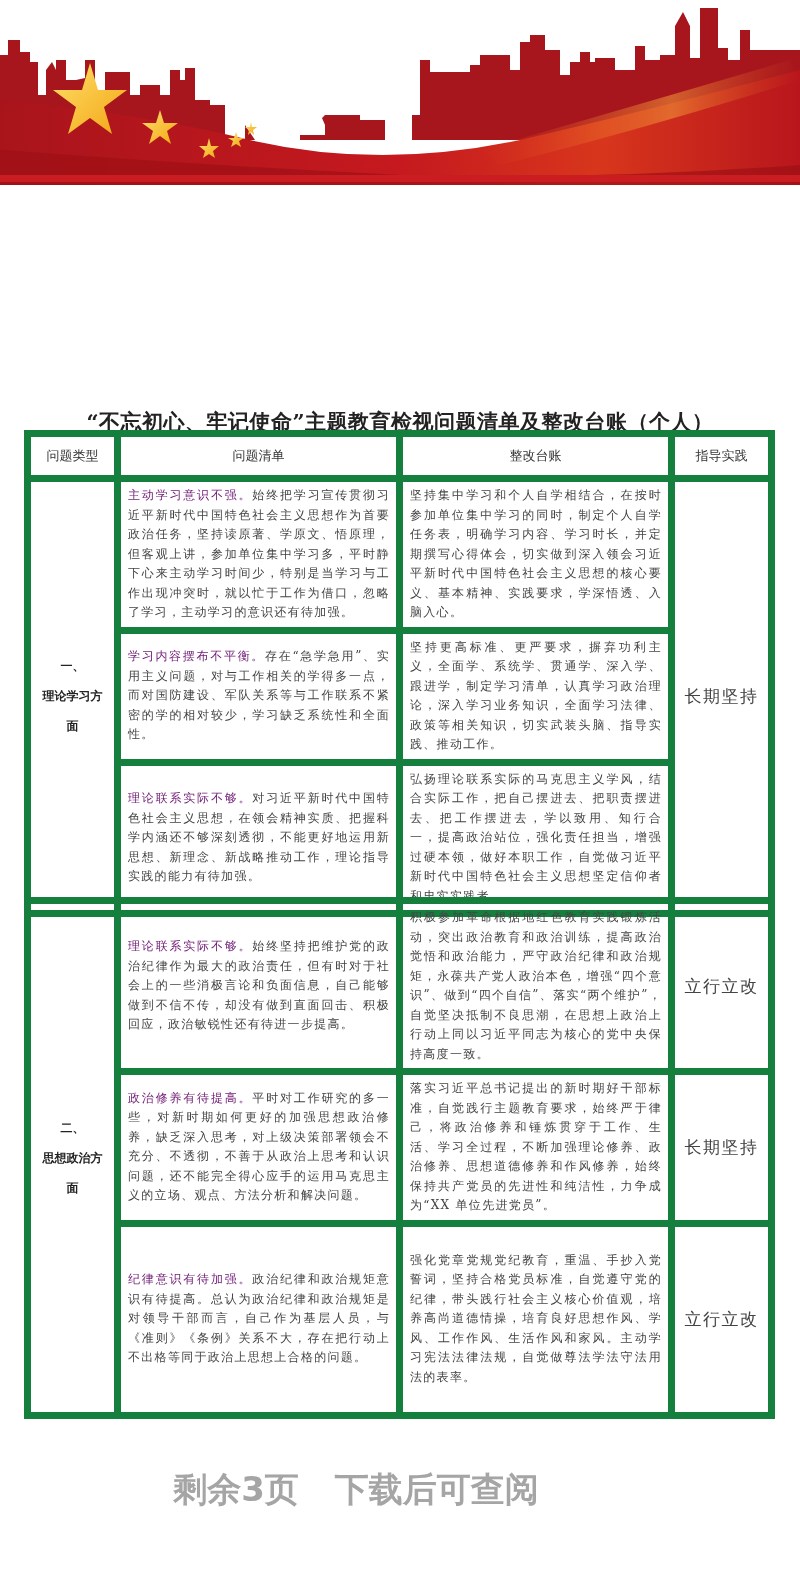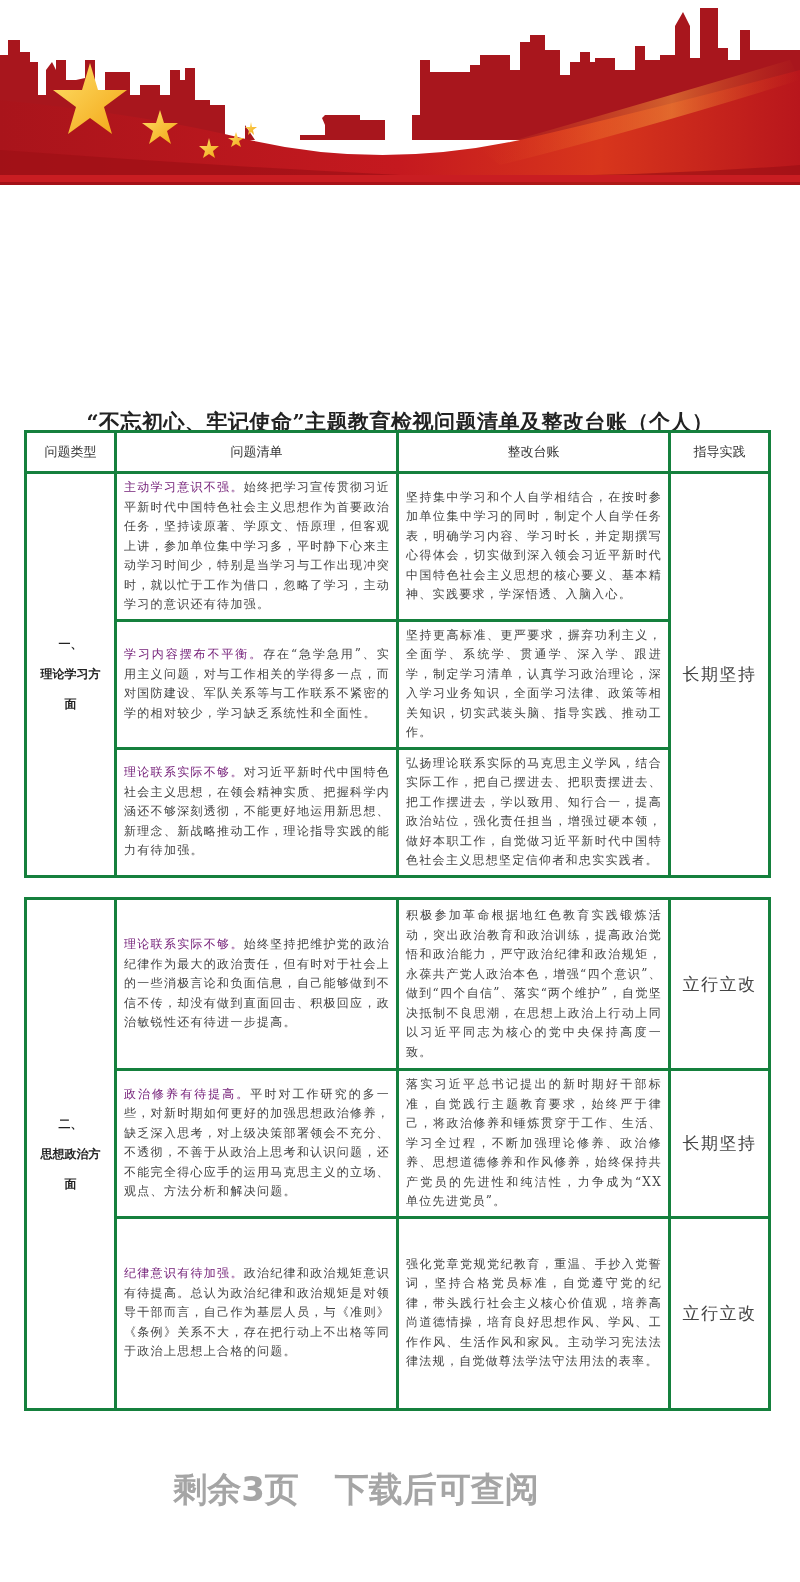--- a/index.html
+++ b/index.html
@@ -10,21 +10,21 @@
   .banner { position: absolute; left: 0; top: 0; width: 800px; height: 185px; overflow: hidden; }
   .banner svg { display: block; }
 
   
   .doc-title { position: absolute; left: 0; top: 408px; width: 800px; text-align: center;
                font-size: 21px; font-weight: bold; color: #222; letter-spacing: 0.5px; }
 
   
   table.ledger { position: absolute; left: 24px; width: 746px; border-collapse: collapse;
                  table-layout: fixed; }
-  table.ledger td, table.ledger th { border: 3px solid #15803d; vertical-align: middle; }
+  table.ledger td, table.ledger th { border: 7px solid #15803d; vertical-align: middle; }
   table.ledger th { font-family: "DejaVu Sans", "Liberation Sans", sans-serif; font-weight: normal;
                     font-size: 13px; color: #333; height: 36px; text-align: center; }
   .col-type { width: 90px; }
   .col-issue { width: 282px; }
   .col-fix { width: 272px; }
   .col-deadline { width: 100px; }
 
   td.type-cell { text-align: center; font-size: 12px; font-weight: bold; color: #222;
                  font-family: "DejaVu Serif", serif; line-height: 30px; }
   td.issue-cell, td.fix-cell { font-size: 12px; line-height: 19.5px; padding: 4px 6px 4px 7px;

